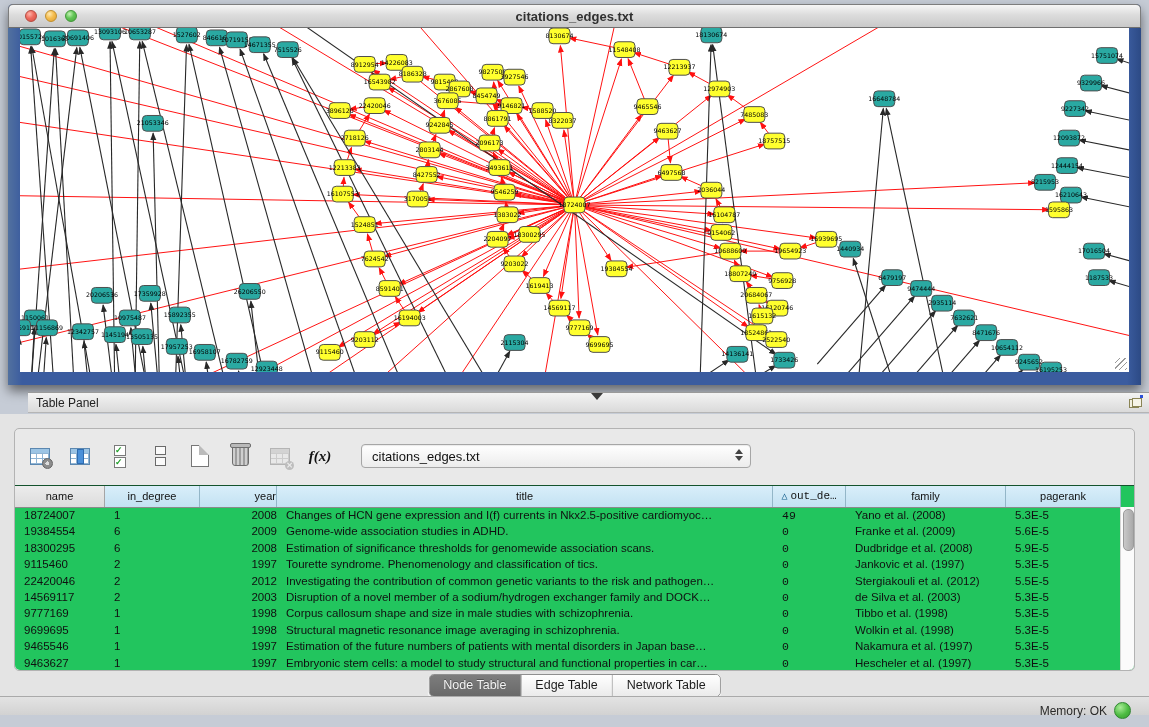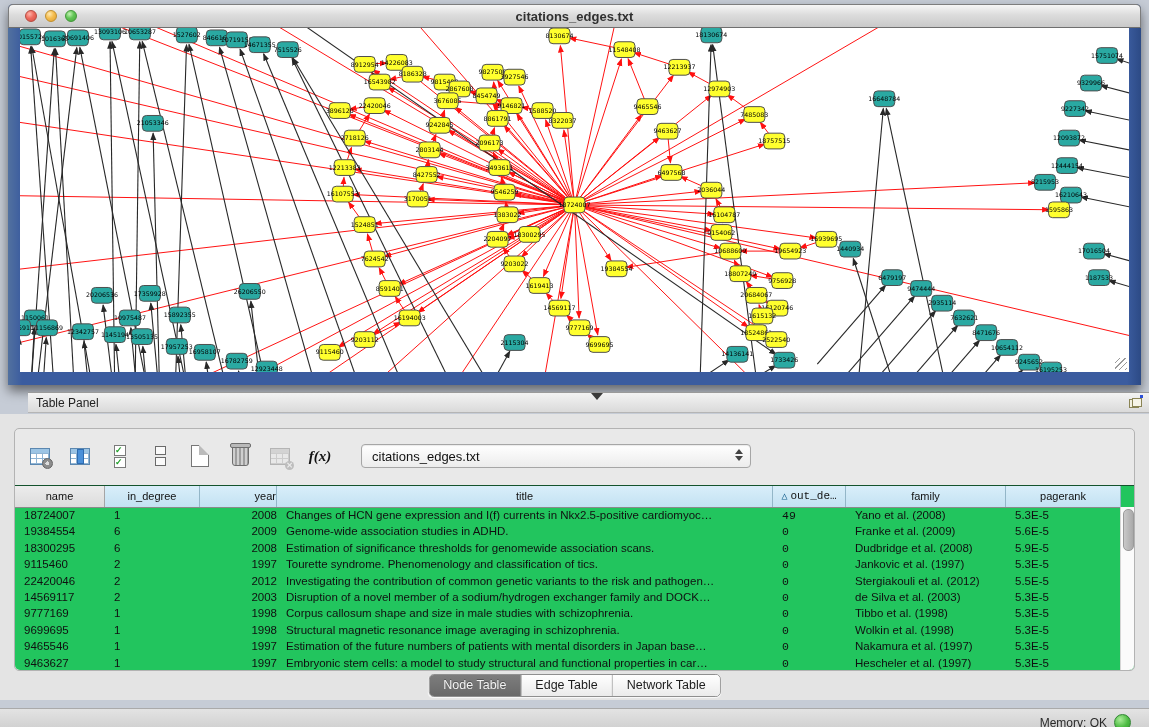--- a/index.html
+++ b/index.html
@@ -122,21 +122,21 @@
     position:absolute;left:50%;transform:translateX(-50%);top:260px;height:21px;display:flex;
     border:1px solid #8f8f8f;border-radius:5px;overflow:hidden;background:#fff;
     box-shadow:0 1px 1px rgba(255,255,255,.8);
   }
   .seg-btn{padding:0 14px;font-size:12.5px;line-height:20px;color:#1d1d1d;background:linear-gradient(#ffffff,#ebebeb);
       border-right:1px solid #a9a9a9;}
   .seg-btn:last-child{border-right:none;}
   .seg-btn.active{background:linear-gradient(#7d7d7d,#696969);color:#f2f2f2;text-shadow:0 -1px 0 rgba(0,0,0,.3);}
   
   #status-bar{
-    position:absolute;left:0;bottom:0;width:100%;height:19px;
+    position:absolute;left:0;bottom:12px;width:100%;height:19px;
     background:linear-gradient(#e3e3e3,#d2d2d2);border-top:1px solid #aaa;box-sizing:border-box;margin-top:36px;
   }
   .mem{position:absolute;right:42px;top:7px;font-size:12px;color:#2a2a2a;}
   .mem-dot{position:absolute;right:18px;top:5px;width:15px;height:15px;border-radius:50%;
       background:radial-gradient(circle at 35% 30%,#a9ec97,#4cbb42 55%,#379a31);border:1px solid #2f8531;}
 </style>
 </head>
 <body>
 
 <div id="net-window">

